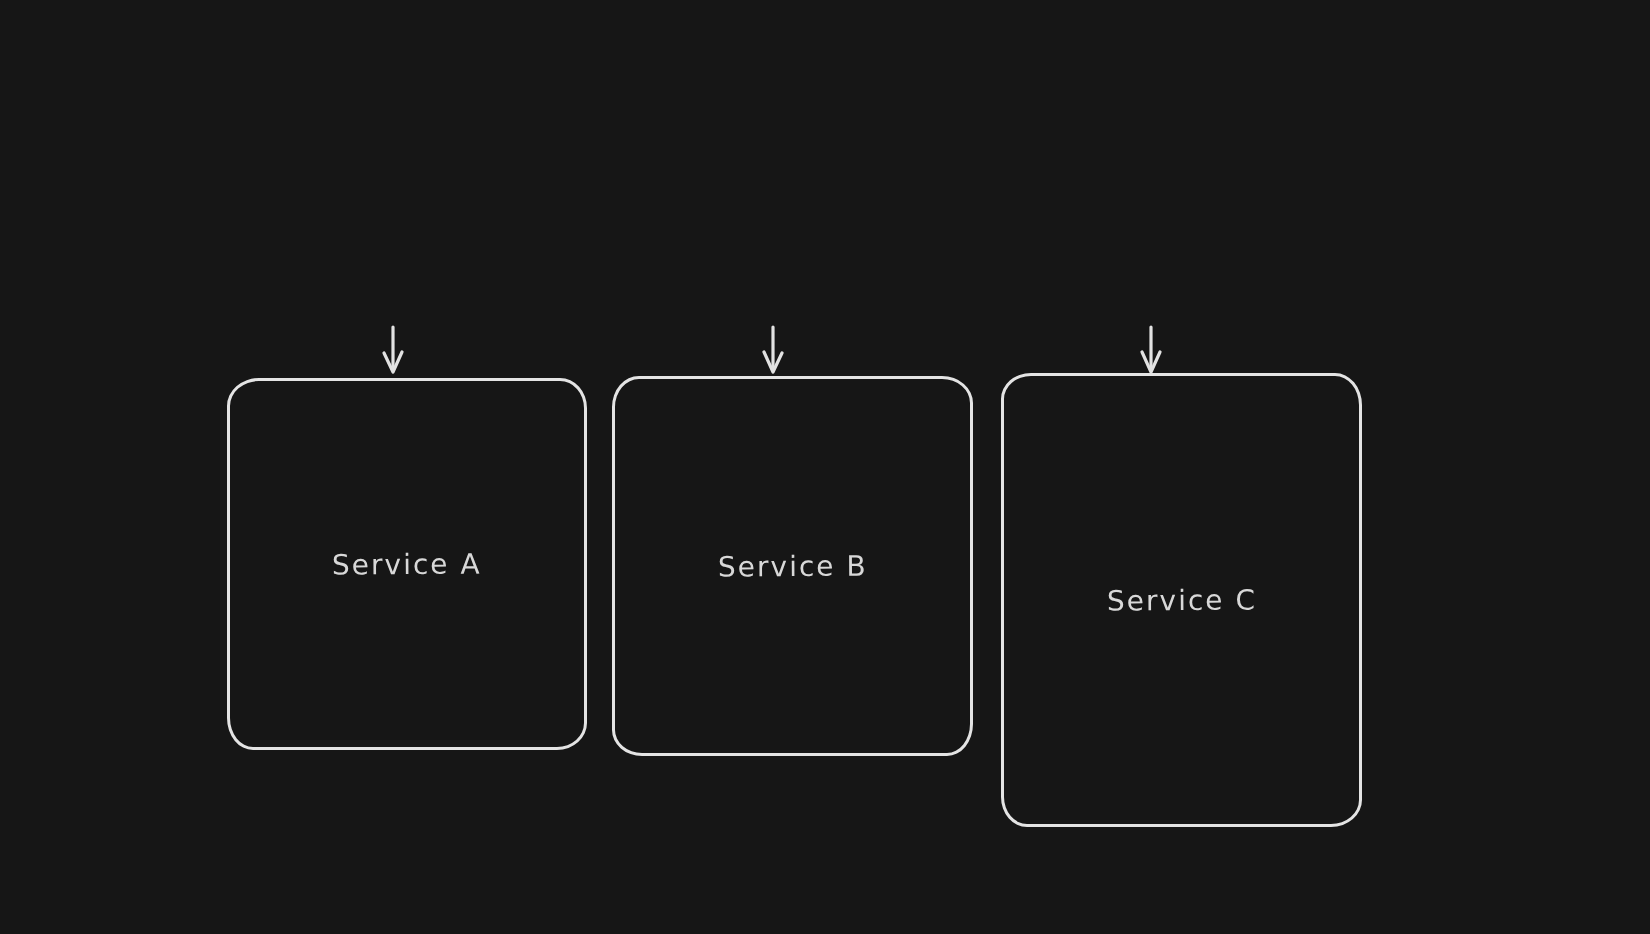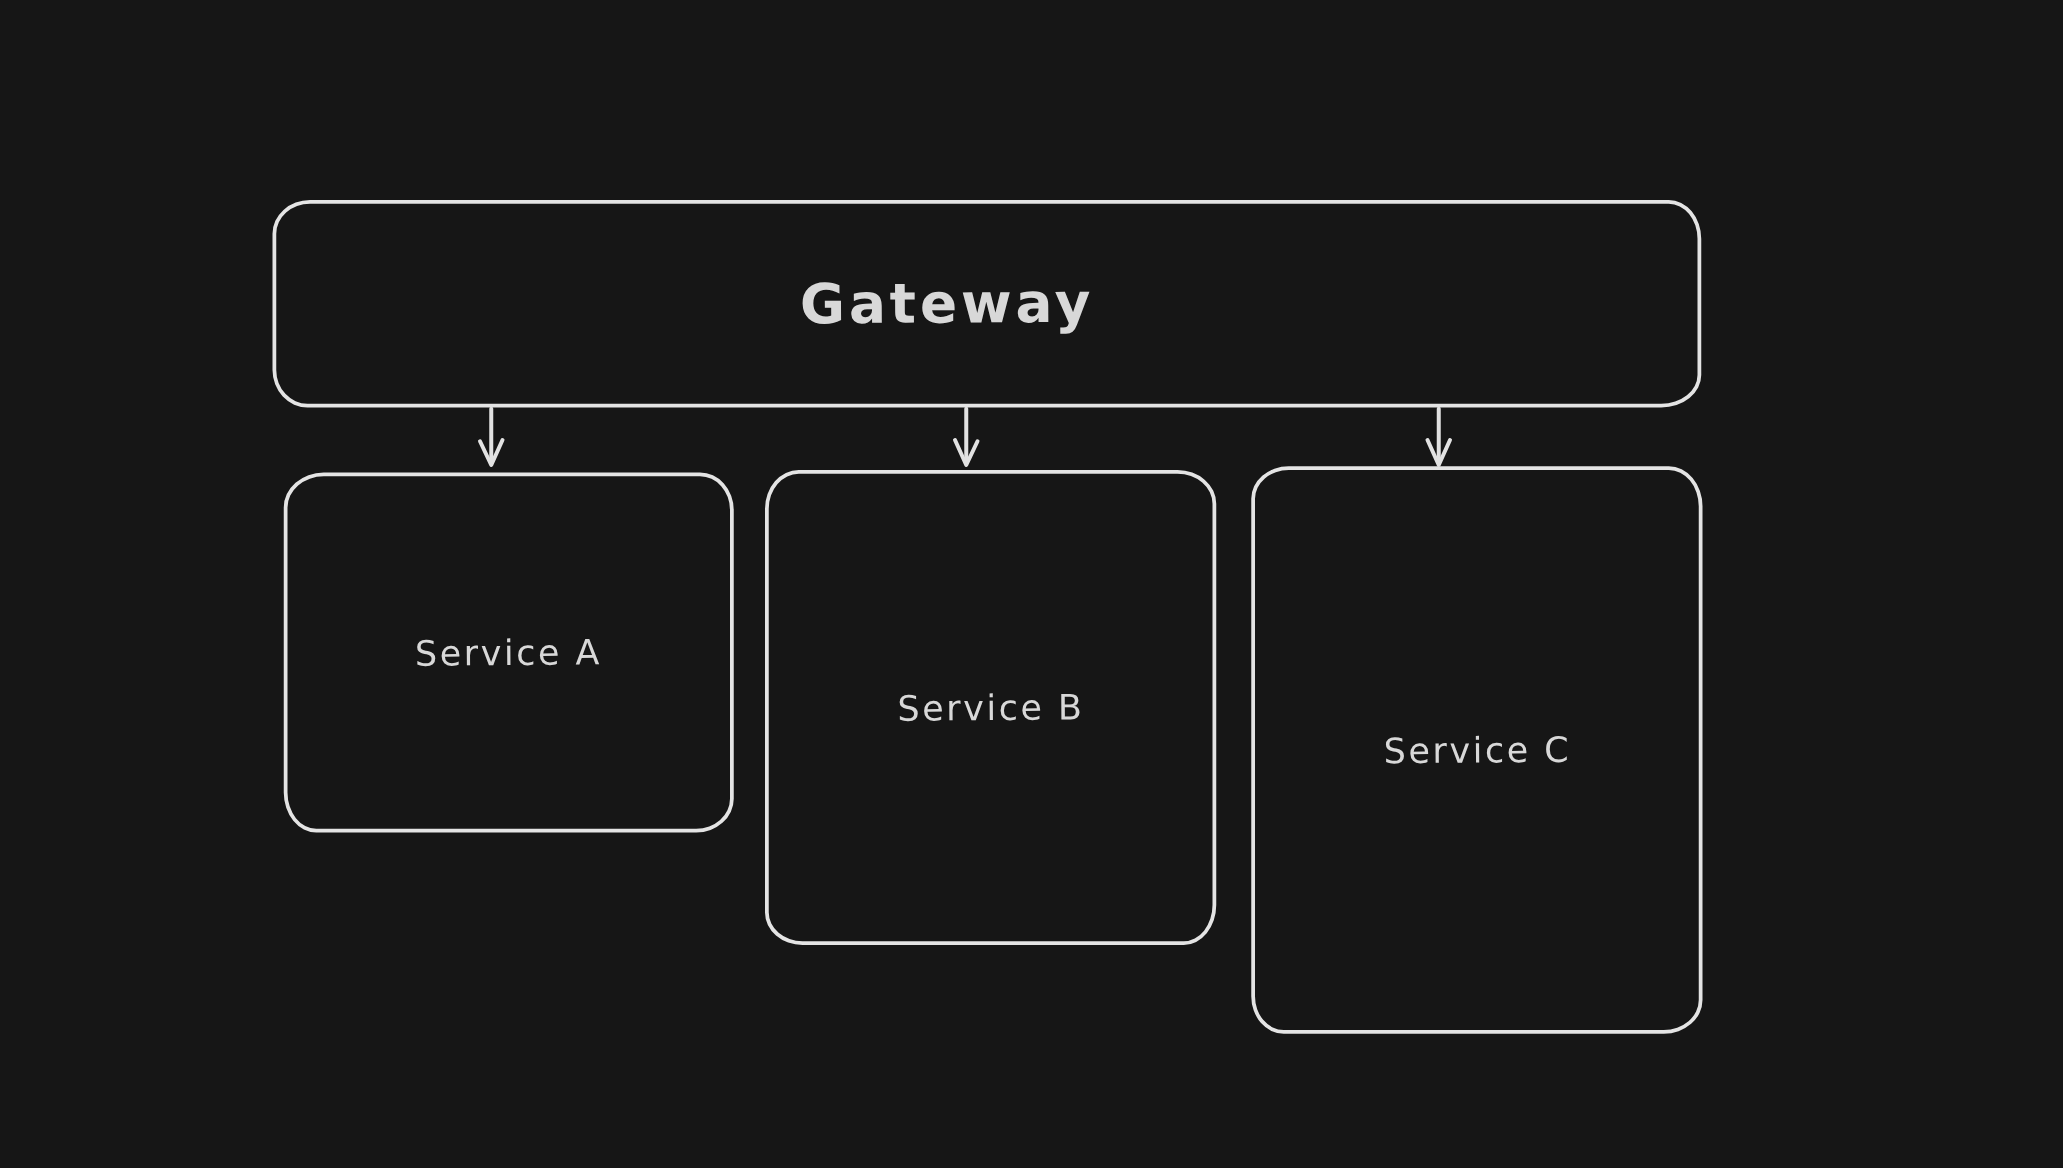--- a/index.html
+++ b/index.html
@@ -35,21 +35,21 @@
     left: 218px;
     top: 160px;
     width: 1143px;
     height: 166px;
     border-radius: 30px 26px 32px 28px / 27px 31px 26px 30px;
   }
   .node-service-a {
     left: 227px;
     top: 378px;
     width: 360px;
-    height: 288px;
+    height: 372px;
     border-radius: 32px 27px 30px 26px / 28px 30px 27px 32px;
   }
   .node-service-b {
     left: 612px;
     top: 376px;
     width: 361px;
     height: 380px;
     border-radius: 27px 31px 26px 30px / 31px 27px 32px 26px;
   }
   .node-service-c {
@@ -97,23 +97,20 @@
     <g>
       <path class="edge-stroke" d="M 773 327 L 773 368"></path>
       <path class="edge-stroke" d="M 764 352 L 773 372 L 782 353"></path>
     </g>
     <g>
       <path class="edge-stroke" d="M 1151 327 L 1151 368"></path>
       <path class="edge-stroke" d="M 1142 352 L 1151 372 L 1160 352"></path>
     </g>
   </svg>
 
-  <div class="node node-gateway">
-    <span class="node-label gateway-label">Gateway</span>
-  </div>
 
   <div class="node node-service-a">
     <span class="node-label service-label">Service A</span>
   </div>
 
   <div class="node node-service-b">
     <span class="node-label service-label">Service B</span>
   </div>
 
   <div class="node node-service-c">

